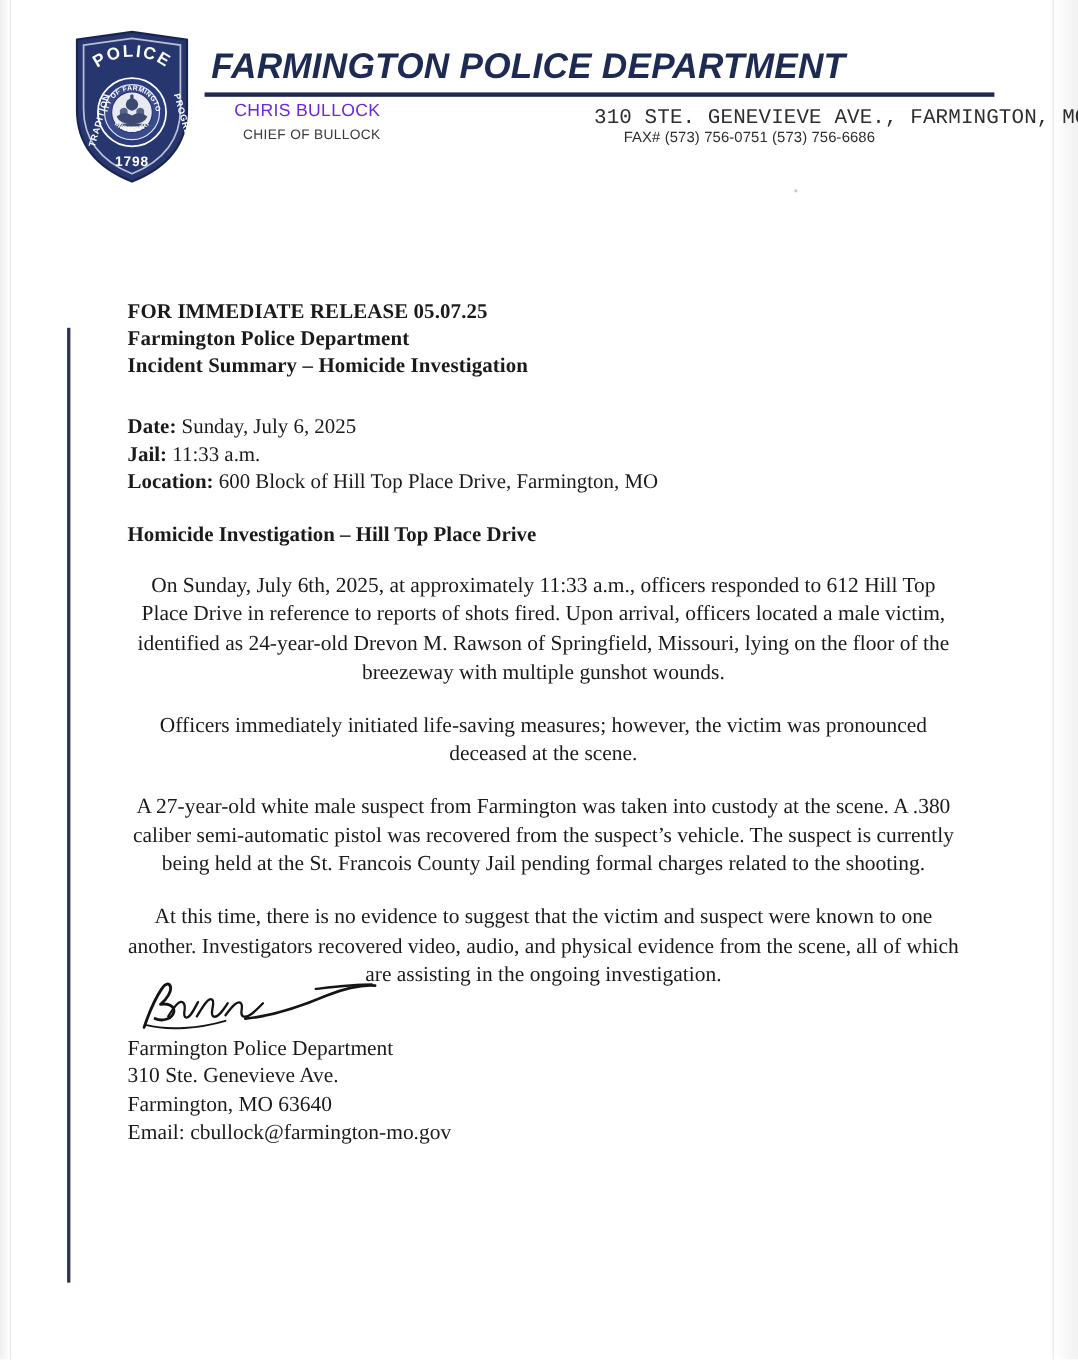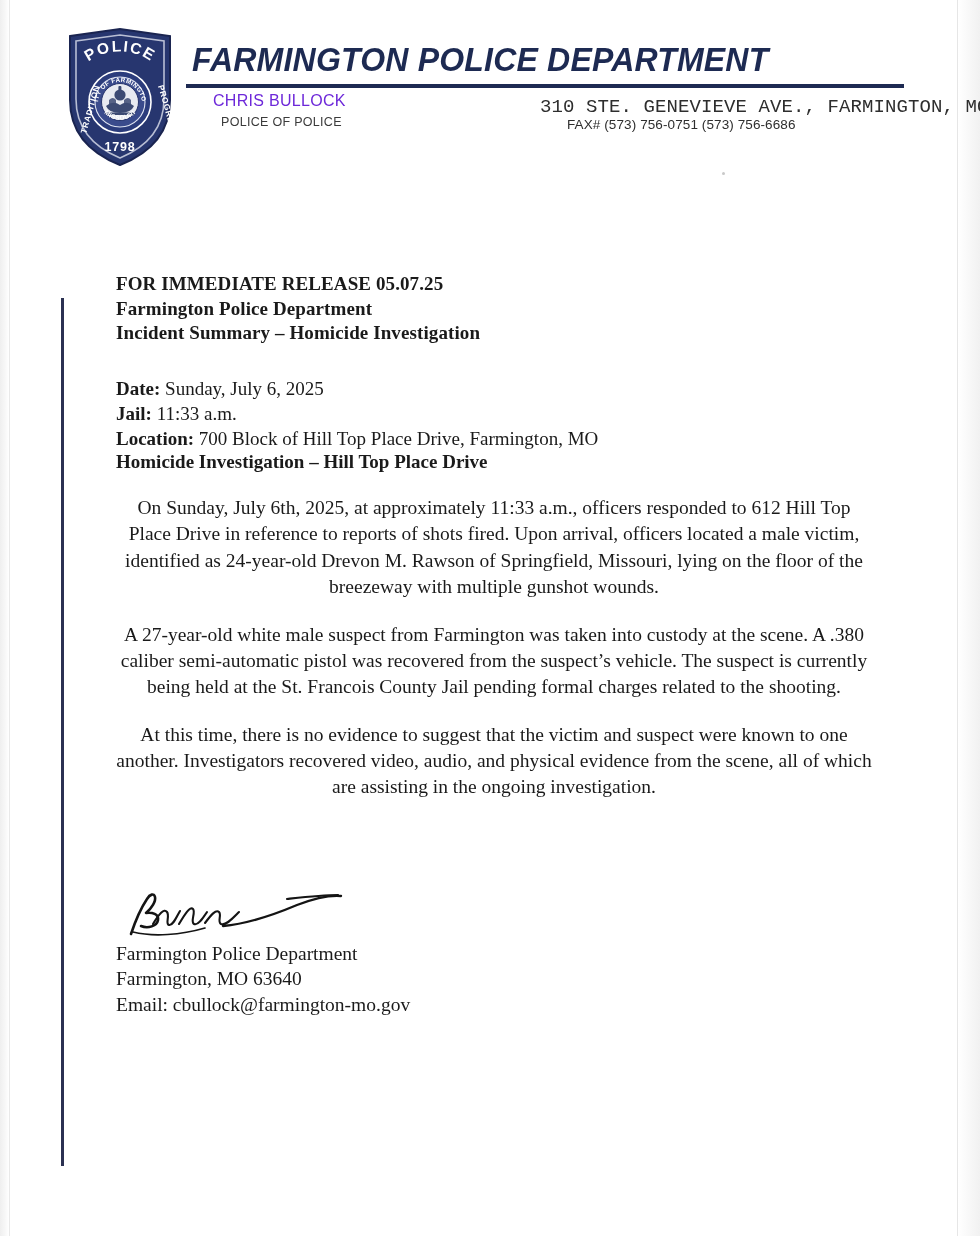--- a/index.html
+++ b/index.html
@@ -158,20 +158,21 @@
 
   .meta-block {
     margin-top: 30px;
     font-size: 19px;
     line-height: 1.32;
   }
   .meta-block .lbl { font-weight: bold; }
   .meta-block div { white-space: nowrap; }
 
   .section-head {
+    margin-top: 25px;
     font-weight: bold;
     font-size: 19px;
     white-space: nowrap;
   }
 
   .para {
     margin-top: 22px;
     font-size: 19.5px;
     line-height: 1.34;
     text-align: center;
@@ -254,21 +255,21 @@
 
         <text x="56" y="125" font-family="Liberation Sans, sans-serif" font-size="12.5" font-weight="bold" fill="#ffffff" text-anchor="middle" letter-spacing="0.8">1798</text>
       </svg>
     </div>
 
     <div class="dept-title">FARMINGTON POLICE DEPARTMENT</div>
 
     <div class="header-rule"></div>
 
     <div class="chief-name">CHRIS BULLOCK</div>
-    <div class="chief-title">POLICE OF POLICE</div>
+    <div class="chief-title">CHIEF OF BULLOCK</div>
 
     <div class="addr-line1">310 STE. GENEVIEVE AVE., FARMINGTON, MO  63640</div>
     <div class="addr-line2">FAX# (573) 756-0751  (573) 756-6686</div>
 
     <div class="speck"></div>
   </div>
 
   <div class="left-rule"></div>
 
   <div id="body-col">
@@ -283,27 +284,28 @@
       <div>
         <span class="lbl">Date: </span>
         <span>Sunday, July 6, 2025</span>
       </div>
       <div>
         <span class="lbl">Jail: </span>
         <span>11:33 a.m.</span>
       </div>
       <div>
         <span class="lbl">Location: </span>
-        <span>700 Block of Hill Top Place Drive, Farmington, MO</span>
+        <span>600 Block of Hill Top Place Drive, Farmington, MO</span>
       </div>
     </div>
 
     <div class="section-head">Homicide Investigation – Hill Top Place Drive</div>
 
     <p class="para">On Sunday, July 6th, 2025, at approximately 11:33 a.m., officers responded to 612 Hill Top Place Drive in reference to reports of shots fired. Upon arrival, officers located a male victim, identified as 24-year-old Drevon M. Rawson of Springfield, Missouri, lying on the floor of the breezeway with multiple gunshot wounds.</p>
+    <p class="para">Officers immediately initiated life-saving measures; however, the victim was pronounced deceased at the scene.</p>
     <p class="para">A 27-year-old white male suspect from Farmington was taken into custody at the scene. A .380 caliber semi-automatic pistol was recovered from the suspect’s vehicle. The suspect is currently being held at the St. Francois County Jail pending formal charges related to the shooting.</p>
     <p class="para">At this time, there is no evidence to suggest that the victim and suspect were known to one another. Investigators recovered video, audio, and physical evidence from the scene, all of which are assisting in the ongoing investigation.</p>
   </div>
 
   <div id="sig-block">
     <div class="sig-mark">
       <svg width="230" height="52" viewBox="0 0 230 52" xmlns="http://www.w3.org/2000/svg">
         <g fill="none" stroke="#141414" stroke-linecap="round" stroke-linejoin="round">
 
           <path d="M12,46 C16,34 22,20 28,11 C31,6 35,5 36,9 C37,13 33,20 27,25 C33,24 40,26 39,32 C38,38 29,41 22,38" stroke-width="2.6"></path>
@@ -315,18 +317,19 @@
           <path d="M104,38 C126,36 152,28 178,17 C196,10 210,7 222,8" stroke-width="2.4"></path>
 
           <path d="M168,11 C186,9 203,7 219,7" stroke-width="2.1"></path>
 
           <path d="M14,44 C34,49 62,47 86,40" stroke-width="1.7"></path>
         </g>
       </svg>
     </div>
     <div class="sig-lines">
       <div>Farmington Police Department</div>
+      <div>310 Ste. Genevieve Ave.</div>
       <div>Farmington, MO 63640</div>
       <div>Email: cbullock@farmington-mo.gov</div>
     </div>
   </div>
 
 </div>
 
 </body></html>

